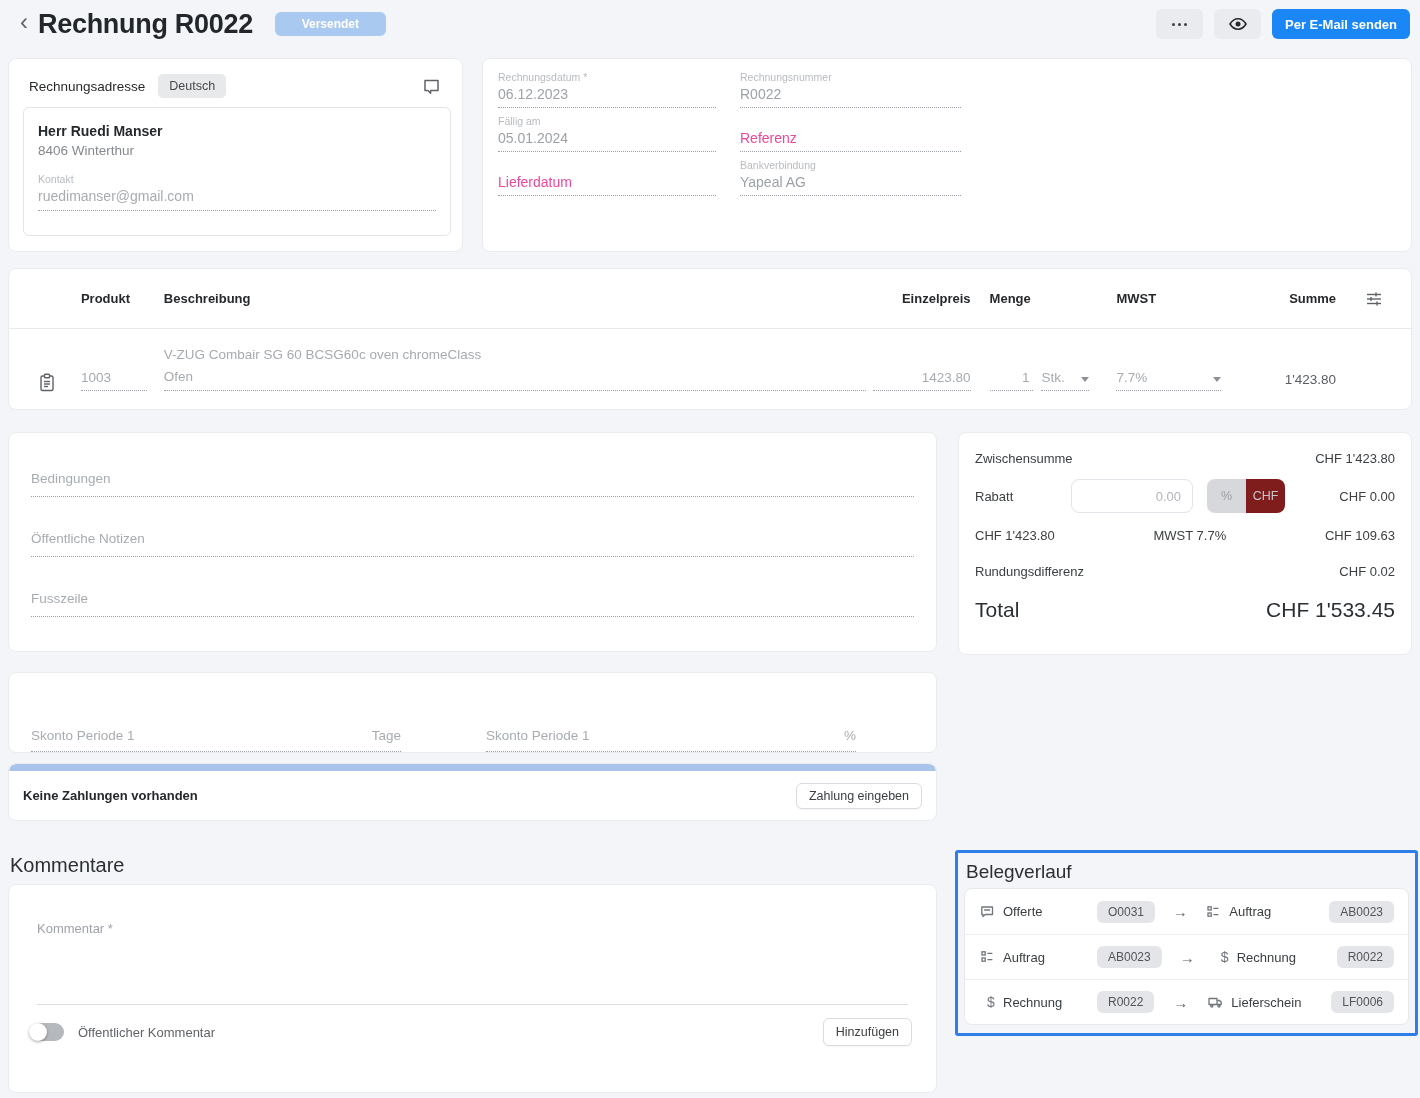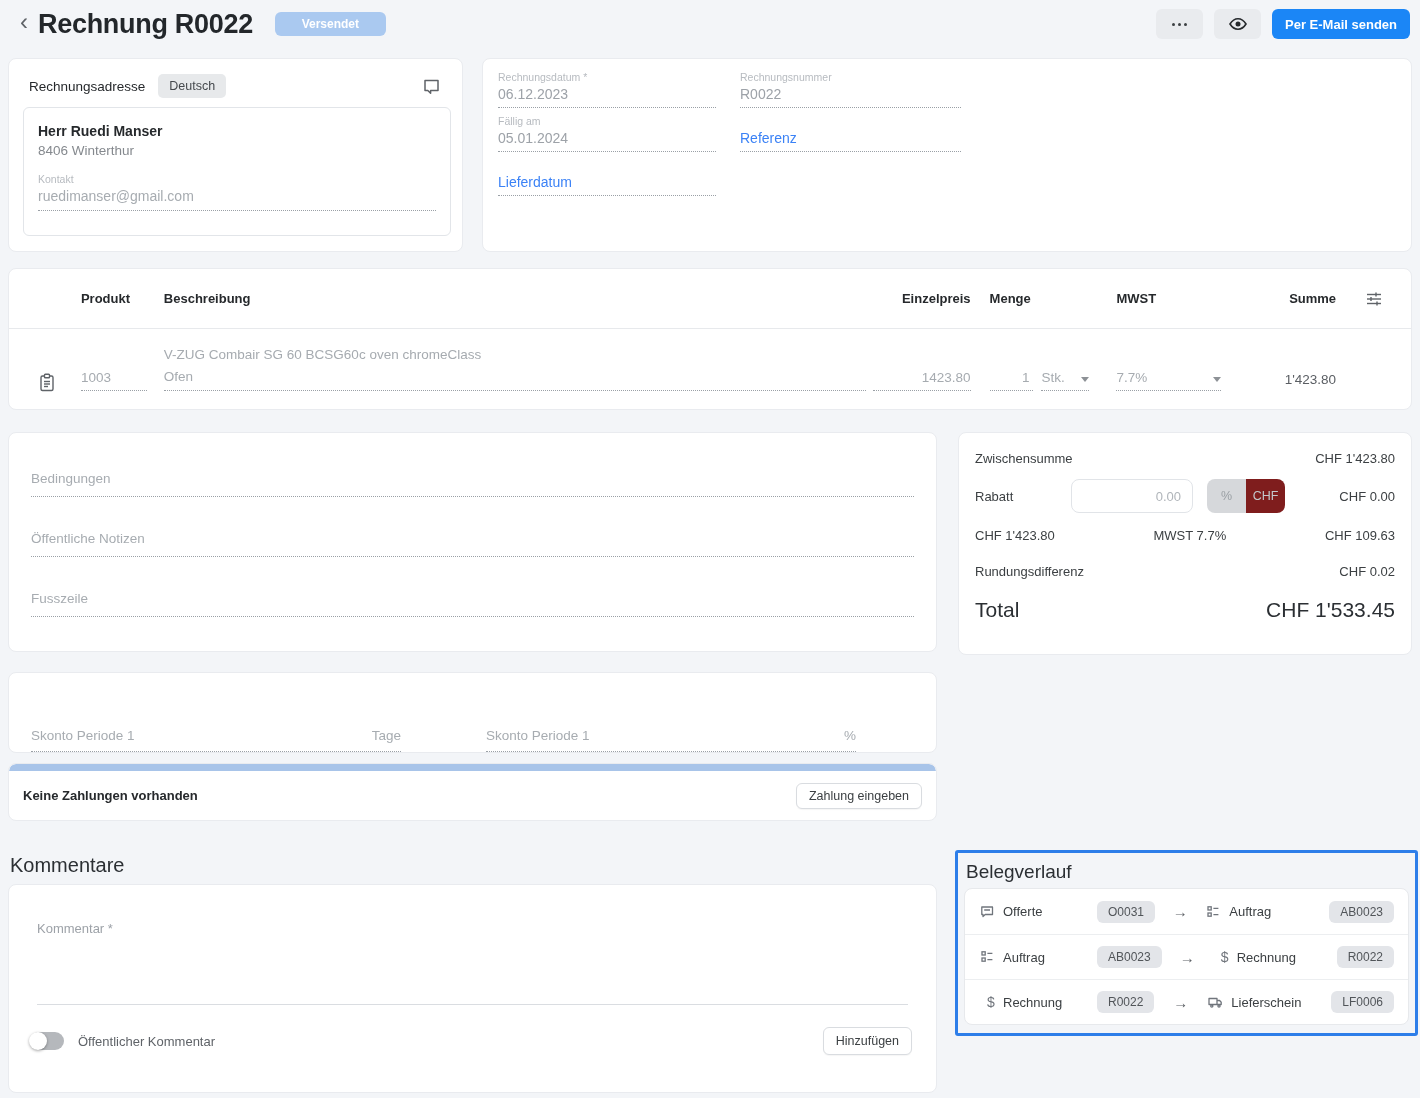--- a/index.html
+++ b/index.html
@@ -41,21 +41,21 @@
   .addr-contact-label { font-size:10.5px; color:#b7bbc0; margin-top:15px; }
   .addr-contact-value { display:block; font-size:14px; color:#a7acb1; margin-top:3px; padding-bottom:6px; }
 
   
   .details-card { left:482px; top:58px; width:930px; height:194px; padding:13px 0 0 15px; display:flex; gap:24px; }
   .dcol { display:flex; flex-direction:column; }
   .dcol1 { width:218px; } .dcol2 { width:221px; }
   .field { height:36px; margin-bottom:8px; display:flex; flex-direction:column; justify-content:flex-end; border-bottom:1px dotted #9aa0a6; padding-bottom:5px; }
   .field .flabel { font-size:10.5px; color:#b7bbc0; margin-bottom:3px; }
   .field .fvalue { font-size:14px; color:#9da2a8; }
-  .field .fplaceholder { font-size:14px; color:#3b82f6; }
+  .field .fplaceholder { font-size:14px; color:#ec4899; }
 
   
   .items-card { left:8px; top:268px; width:1404px; height:142px; }
   .items-head { height:60px; display:flex; align-items:center; border-bottom:1px solid #e7e9ec; padding-left:28px; font-size:13px; font-weight:700; color:#26292c; }
   .items-row { height:80px; display:flex; align-items:flex-end; padding-left:28px; font-size:13.5px; color:#a6abb0; }
   .c-icon { width:44px; } .c-prod { width:83px; } .c-desc { width:703px; }
   .c-price { width:105px; text-align:right; } .c-qty { width:100px; margin-left:19px; }
   .c-vat { width:105px; margin-left:27px; } .c-sum { width:115px; text-align:right; } .c-set { width:75px; display:flex; justify-content:center; }
   .items-row .c-icon { padding-bottom:16px; }
   .items-row .c-prod { padding-bottom:18px; }
@@ -108,21 +108,21 @@
   .pay-text { font-size:13px; font-weight:700; color:#26292c; }
   .btn-outline { background:#fff; border:1px solid #d9dce0; border-radius:6px; height:26px; padding:0 12px; font-size:12.5px; color:#3c4043; cursor:pointer; font-family:"Liberation Sans", sans-serif; box-shadow:0 1px 1px rgba(0,0,0,0.04); }
 
   
   .comments-title { position:absolute; left:10px; top:854px; font-size:20px; color:#2b2f33; }
   .comments-card { left:8px; top:884px; width:929px; height:209px; }
   .comment-label { display:block; margin:36px 28px 0 28px; font-size:13px; color:#9da2a8; }
   .comment-area { height:68px; margin:0 28px; cursor:text; }
   .comment-underline { margin:0 28px; border-bottom:1px solid #dadde1; }
   .comment-counter { text-align:right; margin:6px 28px 0 0; font-size:11px; color:#8d9196; }
-  .comment-foot { display:flex; align-items:center; margin:22px 24px 0 20px;justify-content:flex-end; }
+  .comment-foot { display:flex; align-items:center; margin:13px 24px 0 20px;justify-content:flex-end; }
   .toggle { position:relative; width:36px; height:20px; cursor:pointer; }
   .toggle-track { position:absolute; inset:1px; border-radius:10px; background:#b5b8bc; }
   .toggle-knob { position:absolute; left:0; top:1px; width:18px; height:18px; border-radius:50%; background:#fff; box-shadow:0 1px 3px rgba(0,0,0,0.35); }
   .toggle-label { margin-left:13px; font-size:13px; color:#5f6368; }
   .comment-foot .btn-outline { margin-left:auto; height:28px; }
 
   
   .history-panel { position:absolute; left:955px; top:850px; width:463px; height:186px; border:3px solid #2d7ee9; border-radius:3px; background:#f3f5f8; }
   .history-title { font-size:19px; color:#2b2f33; margin:8px 0 0 8px; }
   .history-card { position:absolute; left:6px; top:35px; width:445px; height:137px; background:#fff; border:1px solid #e7e9ec; border-radius:8px; overflow:hidden; }
@@ -191,20 +191,24 @@
       <span class="fplaceholder">Lieferdatum</span>
     </div>
   </div>
   <div class="dcol dcol2">
     <div class="field">
       <span class="flabel">Rechnungsnummer</span>
       <span class="fvalue">R0022</span>
     </div>
     <div class="field">
       <span class="fplaceholder">Referenz</span>
+    </div>
+    <div class="field">
+      <span class="flabel">Bankverbindung</span>
+      <span class="fvalue">Yapeal AG</span>
     </div>
   </div>
 </div>
 
 <div class="card items-card">
   <div class="items-head">
     <span class="c-icon"></span>
     <span class="c-prod">Produkt</span>
     <span class="c-desc">Beschreibung</span>
     <span class="c-price">Einzelpreis</span>

